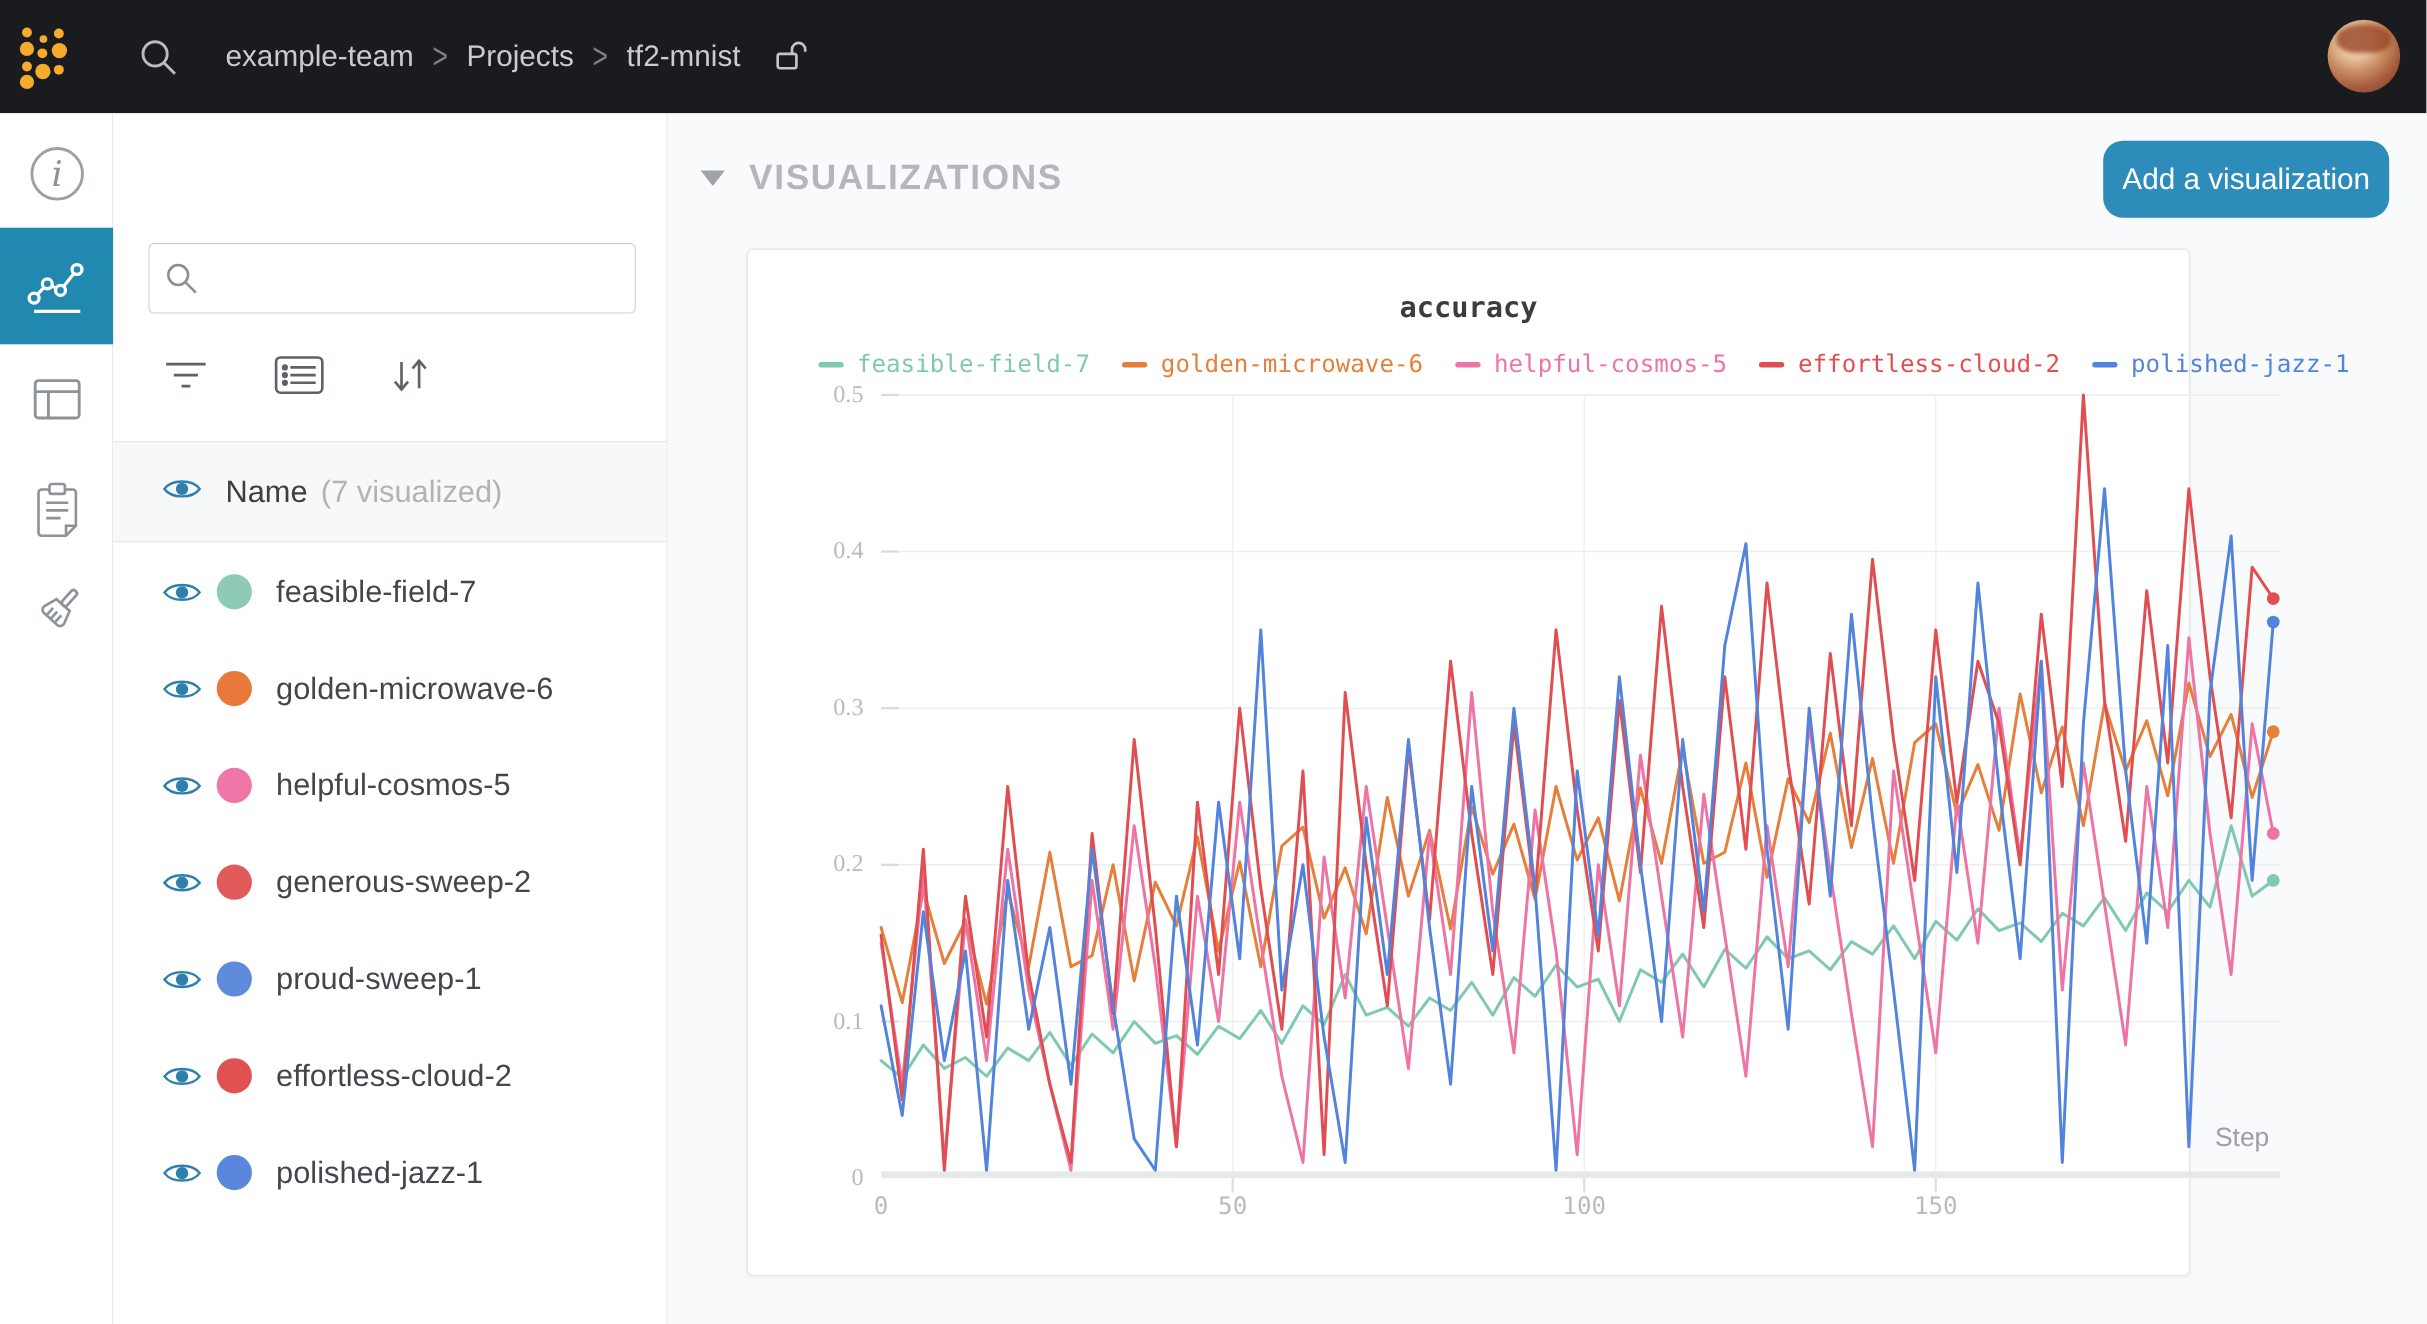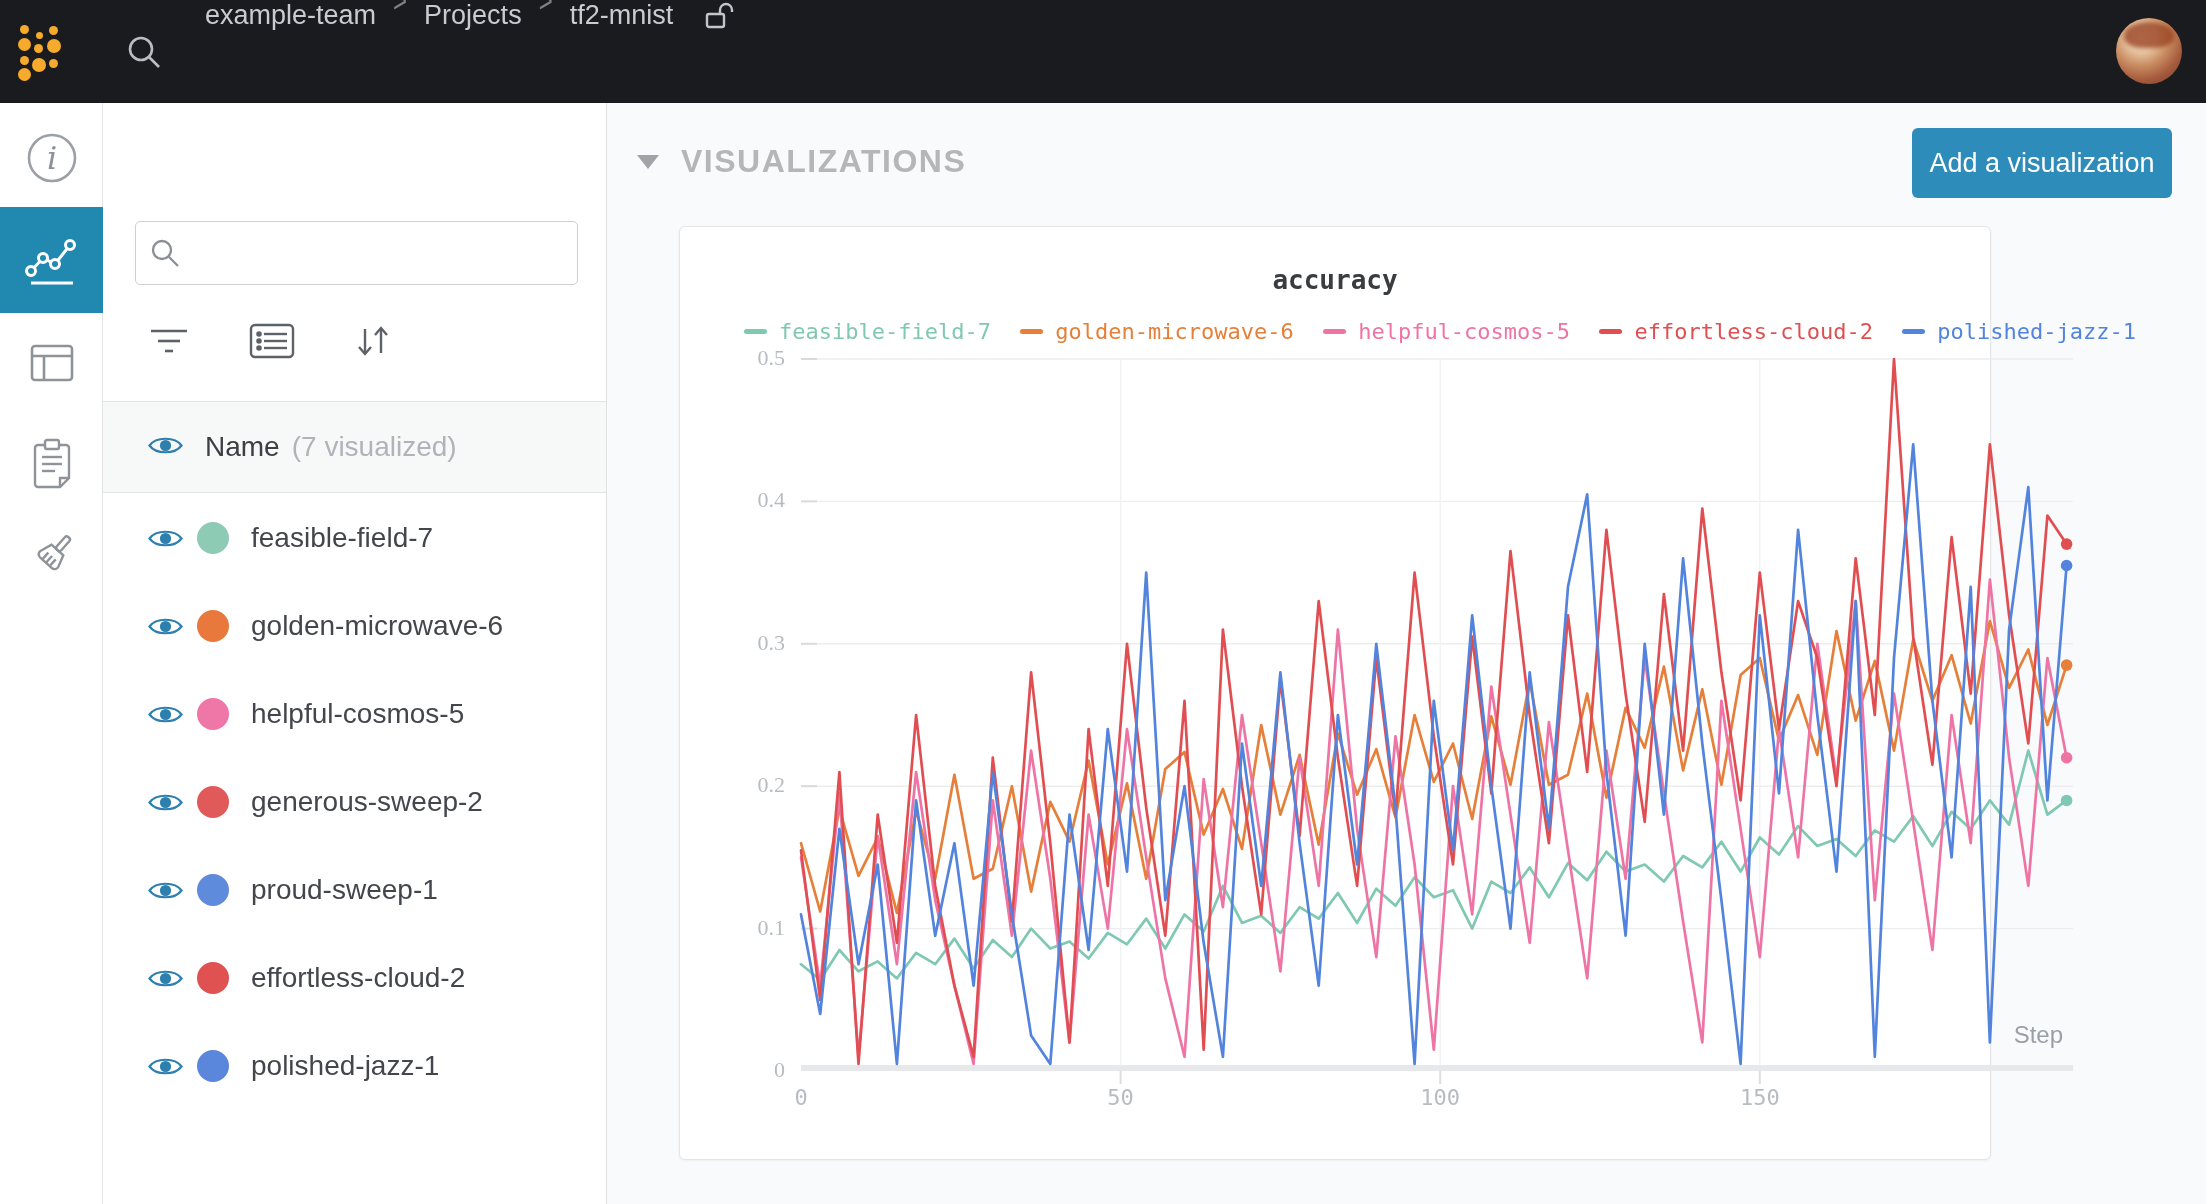--- a/index.html
+++ b/index.html
@@ -5,21 +5,21 @@
   * { box-sizing: border-box; margin: 0; padding: 0; }
   html,body { width:2206px; height:1204px; }
   body { font-family: "Liberation Sans", sans-serif; background:#f9fafb; overflow:hidden; }
   #app { position:relative; width:2206px; height:1204px; }
 
   
   .navbar { position:absolute; left:0; top:0; width:2206px; height:103px; background:#1a1b1f; }
   .logo { position:absolute; left:16px; top:23px; width:46px; height:57px; cursor:pointer; }
   .logo i { position:absolute; border-radius:50%; background:#f7ab2d; display:block; }
   .nav-search { position:absolute; left:126px; top:34px; width:36px; height:36px; }
-  .breadcrumb { position:absolute; left:205px; top:0; height:103px; display:flex; gap:17px;
+  .breadcrumb { position:absolute; left:205px; top:0; height:103px; display:flex; align-items:center; gap:17px;
                 font-size:27px; color:#c8ccd1; }
   .breadcrumb .crumb { cursor:pointer; }
   .breadcrumb .sep { color:#7d8287; font-size:24px; transform:scaleY(1.35); }
   .lock { margin-left:14px; }
   .avatar { position:absolute; right:24px; top:18px; width:66px; height:66px; border-radius:50%;
             background: radial-gradient(circle at 38% 30%, #f0d9c2 0%, #e6c3a0 24%, #c98d62 45%, #a65b3d 68%, #6f3a28 100%);
             overflow:hidden; cursor:pointer; }
   .avatar:after { content:""; position:absolute; left:8px; top:4px; width:50px; height:26px; border-radius:50% 50% 40% 40%;
                   background:rgba(150,62,30,.75); filter:blur(2px); }
 
@@ -47,21 +47,21 @@
   .run-row { height:88px; display:flex; align-items:center; padding-left:44px; cursor:pointer; }
   .run-dot { width:32px; height:32px; border-radius:50%; margin-left:13px; flex:none; }
   .run-label { font-size:28px; color:#43474c; margin-left:22px; white-space:nowrap; }
   .eye { flex:none; }
 
   
   .main { position:absolute; left:607px; top:103px; right:0; bottom:0; background:#f9fafb; }
   .viz-header { position:absolute; left:30px; top:40px; display:flex; align-items:center; gap:22px; cursor:pointer; }
   .tri-down { width:0; height:0; border-left:11px solid transparent; border-right:11px solid transparent; border-top:14px solid #a0a4a8; }
   .viz-label { font-size:32px; color:#b4b7ba; letter-spacing:1.5px; font-weight:bold; }
-  .add-btn { position:absolute; top:25px; right:34px; width:260px; height:70px; background:#2d8cba; border:none; border-radius:6px;
+  .add-btn { position:absolute; top:25px; right:34px; width:260px; height:70px; background:#2d8cba; border:none; border-radius:18px;
              color:#fff; font-size:27px; font-family:"Liberation Sans",sans-serif; cursor:pointer; }
 
   .chart-card { position:absolute; left:72px; top:123px; width:1312px; height:934px; background:#fff;
                 border:1px solid #e3e5e7; border-radius:6px; box-shadow:0 1px 3px rgba(0,0,0,.05); }
   .chart-title { position:absolute; left:0; right:0; top:38px; text-align:center;
                  font-family:"DejaVu Sans Mono", monospace; font-weight:bold; font-size:26px; color:#3a3d40; }
   .legend { position:absolute; left:64px; top:92px; width:1392px; display:flex; justify-content:space-between; align-items:center; }
   .legend-item { display:flex; align-items:center; gap:12px; font-family:"DejaVu Sans Mono", monospace; font-size:22px; }
   .legend-dash { width:23px; height:5px; border-radius:3px; flex:none; }
 

